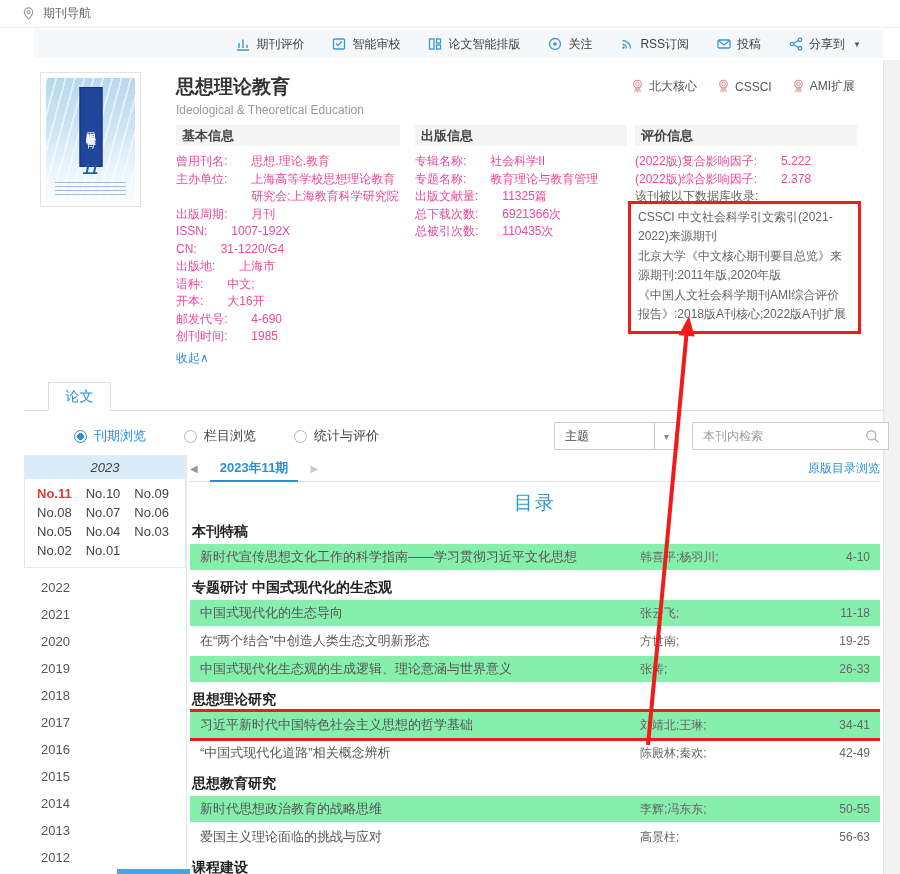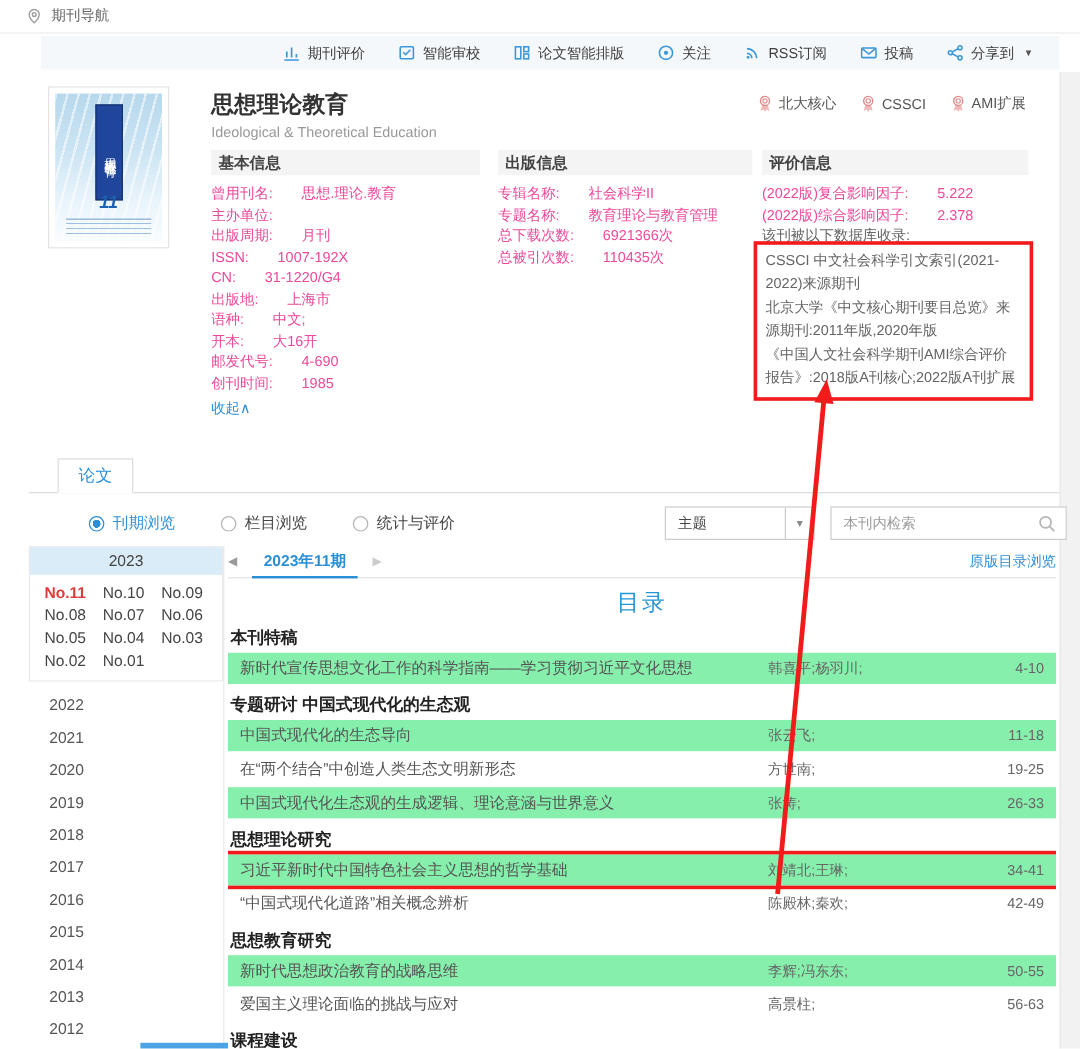--- a/index.html
+++ b/index.html
@@ -74,21 +74,21 @@
   .fselect .txt { flex:1; padding-left:10px; }
   .fselect .scaret { width:24px; height:100%; border-left:1px solid #ccc; display:flex; align-items:center; justify-content:center; color:#888; font-size:10px; }
   .sinput { width:197px; height:28px; border:1px solid #ccc; margin-left:13px; background:#fff; display:flex; align-items:center; }
   .sinput input { border:0; outline:0; flex:1; padding-left:10px; font-size:12px; color:#444; font-family:inherit; background:transparent; }
   .sinput input::placeholder { color:#9a9a9a; }
   .sinput svg { margin-right:8px; }
 
   
   .left-panel { position:absolute; left:24px; top:455px; width:163px; bottom:0; border-right:1px solid #e8e8e8; }
   .year-block { border:1px solid #e9e9e9; }
-  .yb-header { height:23px; background:#d9ecf8; text-align:center; line-height:23px; font-size:13px; color:#444; cursor:pointer; }
+  .yb-header { height:23px; background:#d9ecf8; text-align:center; line-height:23px; font-size:13px; color:#444; cursor:pointer;font-style:italic; }
   .issues { display:grid; grid-template-columns:1fr 1fr 1fr; padding:5px 2px 7px 12px; font-size:13px; }
   .issue { line-height:19px; color:#444; cursor:pointer; }
   .issue.active { color:#e03b3b; font-weight:bold; }
   .years { margin-top:6px; }
   .year-item { height:27px; line-height:27px; padding-left:17px; font-size:13px; color:#555; cursor:pointer; }
   .bottom-blue { position:absolute; left:117px; bottom:0; width:73px; height:5px; background:#4ba3e3; }
 
   
   .toc-panel { position:absolute; left:190px; top:455px; right:20px; bottom:0; overflow:hidden; }
   .toc-header { height:27px; display:flex; align-items:center; border-bottom:1px solid #e2e2e2; }
@@ -220,20 +220,21 @@
 
   <div class="info-cols">
     <div class="col1">
       <div class="col-header">基本信息</div>
       <div class="irow">
           <span class="ilabel">曾用刊名:</span>
           <span class="ivalue">思想.理论.教育</span>
         </div>
       <div class="irow">
           <span class="ilabel">主办单位:</span>
+          <span class="ivalue">上海高等学校思想理论教育研究会;上海教育科学研究院</span>
         </div>
       <div class="irow">
           <span class="ilabel">出版周期:</span>
           <span class="ivalue">月刊</span>
         </div>
       <div class="irow">
           <span class="ilabel">ISSN:</span>
           <span class="ivalue">1007-192X</span>
         </div>
       <div class="irow">
@@ -264,20 +265,24 @@
     </div>
     <div class="col2">
       <div class="col-header">出版信息</div>
       <div class="irow">
           <span class="ilabel">专辑名称:</span>
           <span class="ivalue">社会科学II</span>
         </div>
       <div class="irow">
           <span class="ilabel">专题名称:</span>
           <span class="ivalue">教育理论与教育管理</span>
+        </div>
+      <div class="irow">
+          <span class="ilabel">出版文献量:</span>
+          <span class="ivalue">11325篇</span>
         </div>
       <div class="irow">
           <span class="ilabel">总下载次数:</span>
           <span class="ivalue">6921366次</span>
         </div>
       <div class="irow">
           <span class="ilabel">总被引次数:</span>
           <span class="ivalue">110435次</span>
         </div>
     </div>

